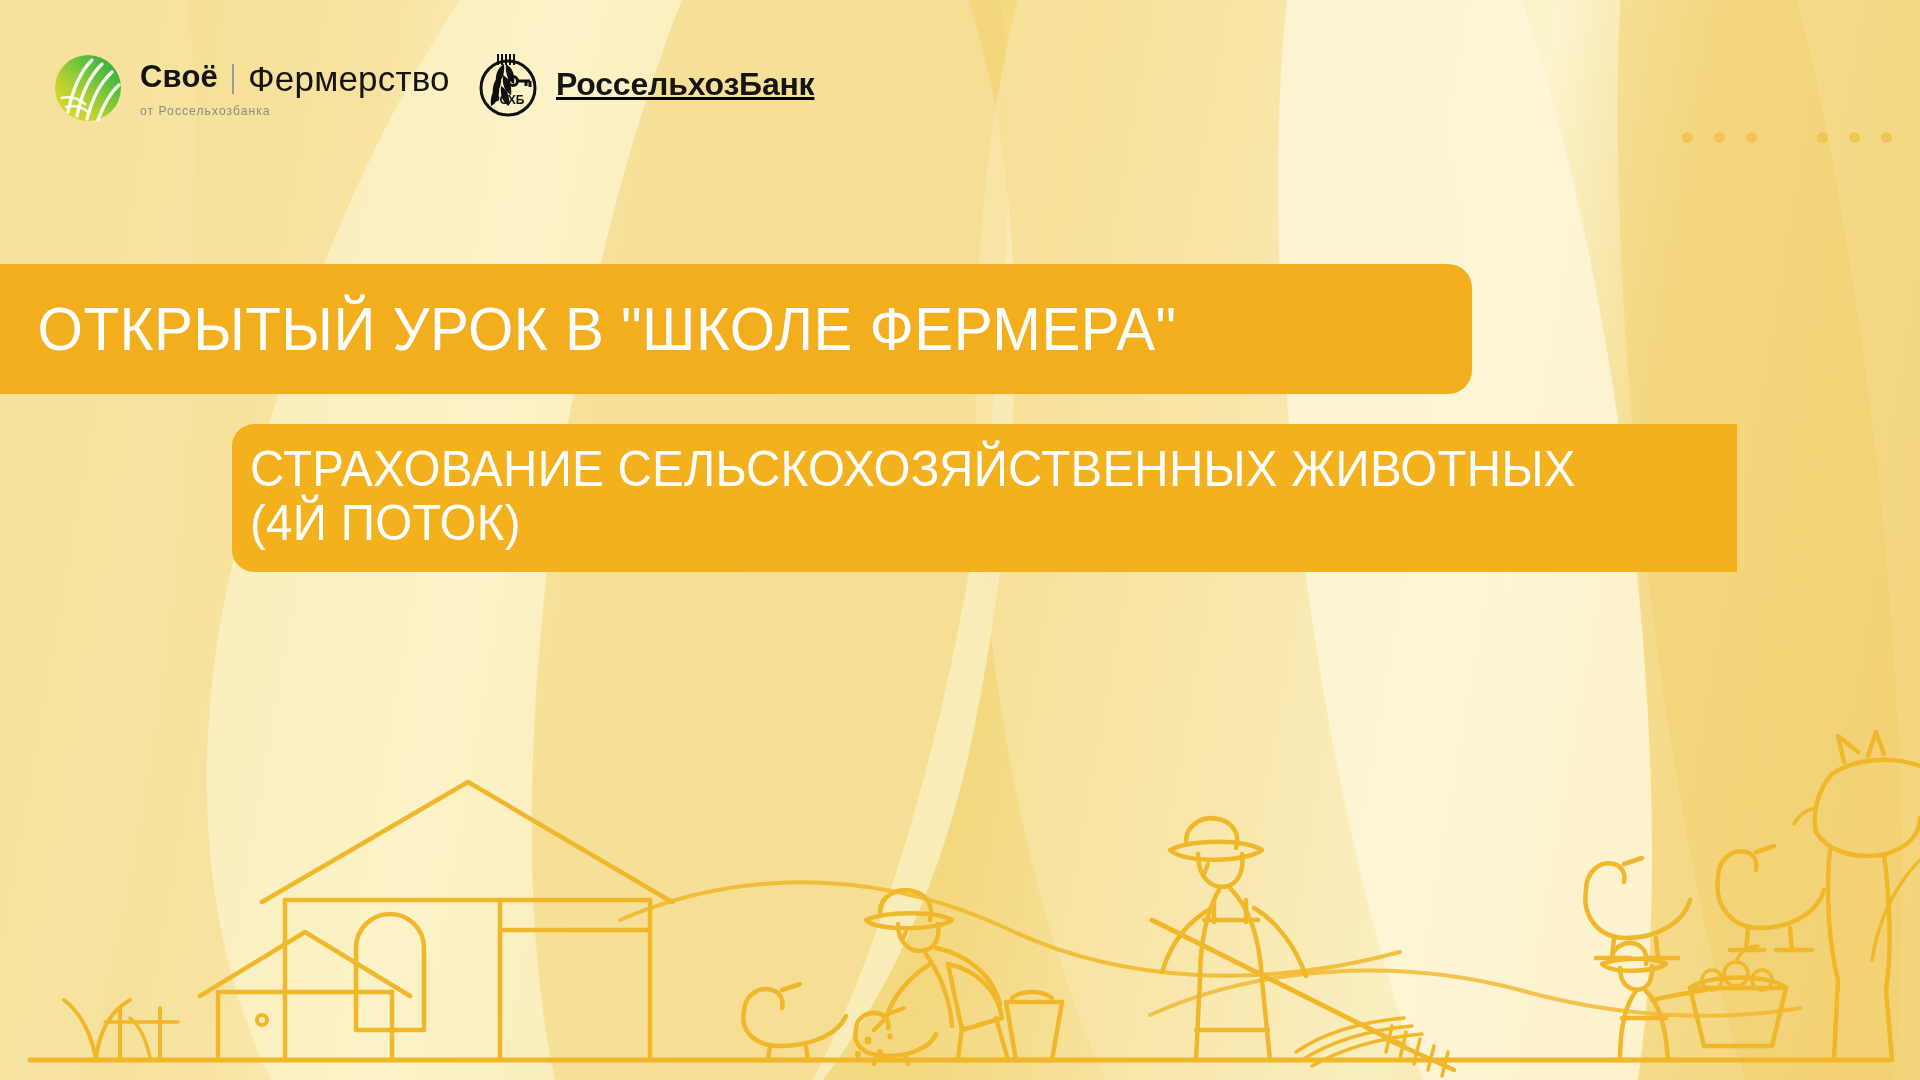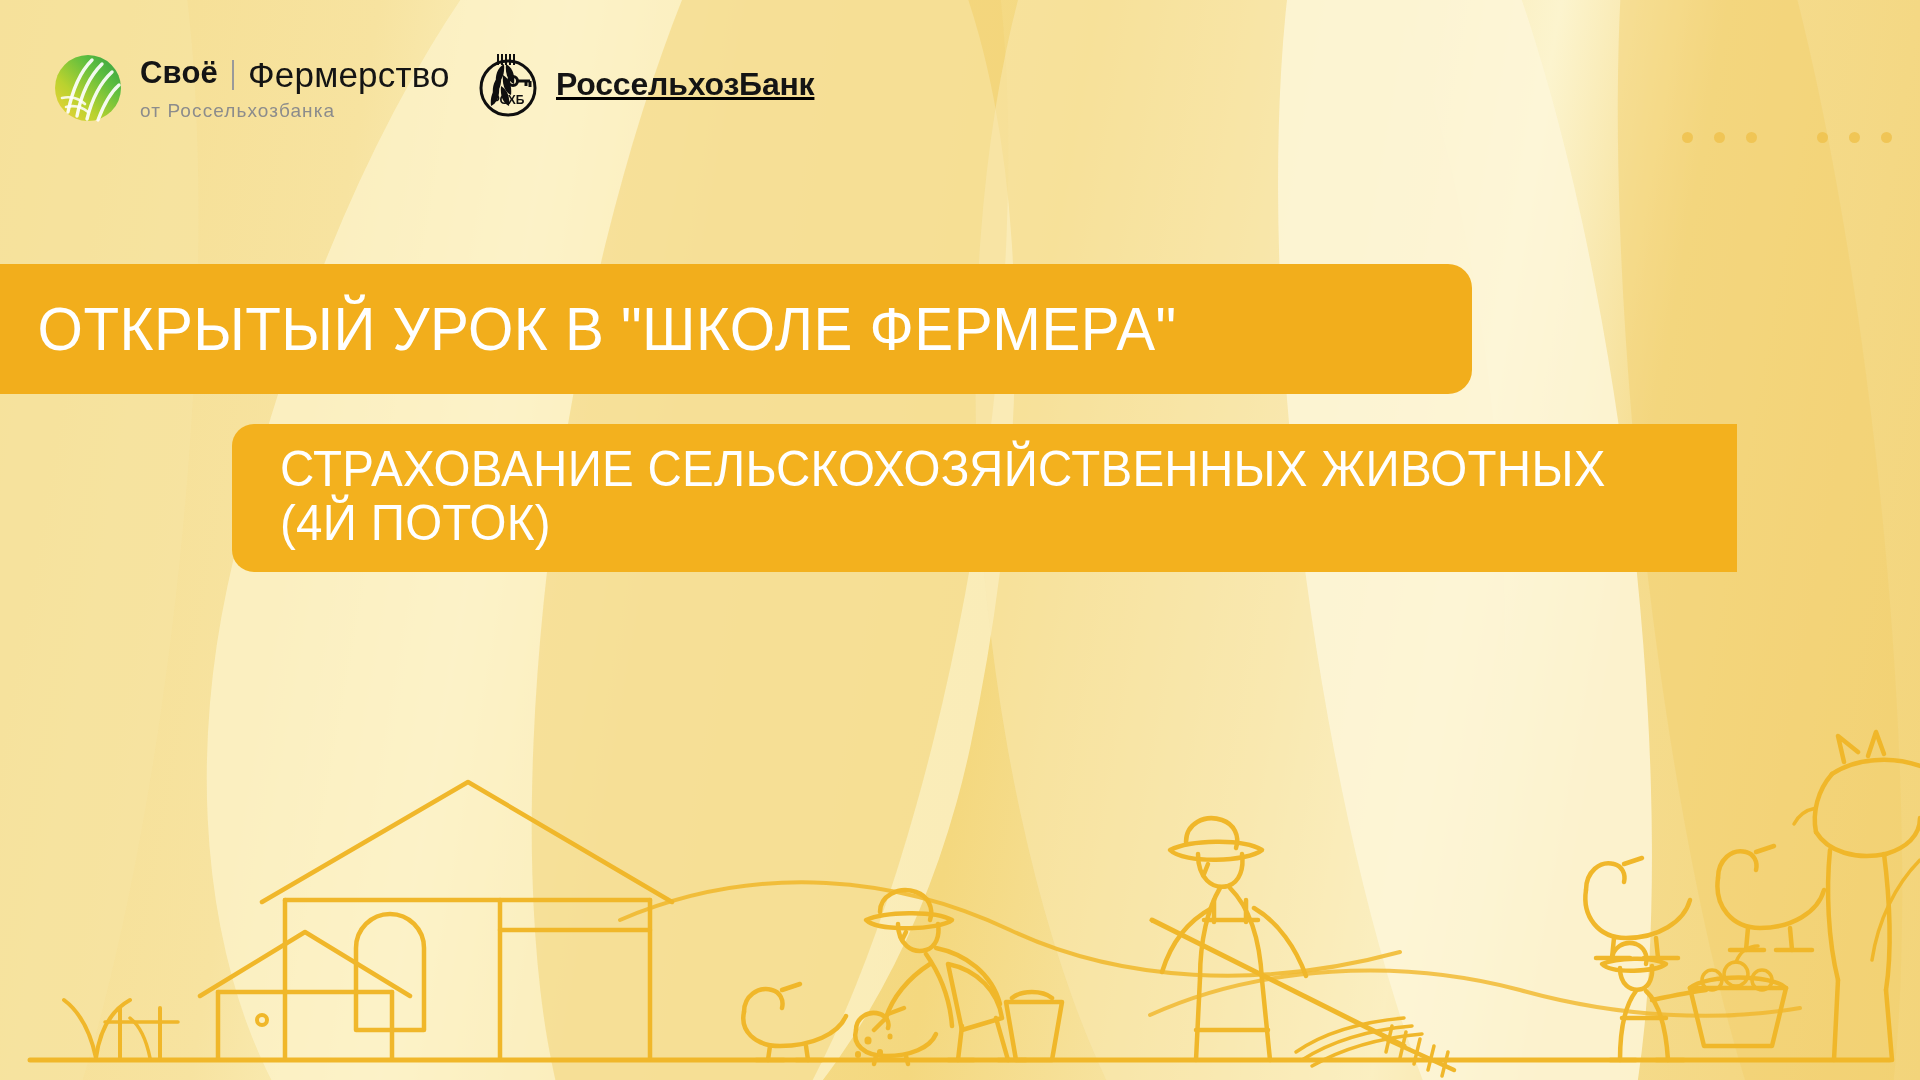--- a/index.html
+++ b/index.html
@@ -32,21 +32,21 @@
   #header { position:absolute; left:0; top:0; width:1920px; height:190px; }
 
   .logo-group { position:absolute; display:flex; align-items:center; }
   #logo-svoe { left:52px; top:52px; }
   .svoe-mark { width:72px; height:72px; margin-right:16px; flex:0 0 auto; }
   .svoe-text-wrap { display:flex; flex-direction:column; justify-content:center; }
   .svoe-row1 { display:flex; align-items:flex-start; }
   .svoe-word { font-size:31px; font-weight:bold; color:#141414; letter-spacing:.2px; }
   .svoe-div { width:2px; height:30px; background:#9a9a9a; margin:0 14px; align-self:center; }
   .svoe-word2 { font-size:35px; font-weight:normal; color:#141414; letter-spacing:.2px; }
-  .svoe-sub { font-size:19px; color:#8c8c8c; letter-spacing:1.1px; margin-top:5px; }
+  .svoe-sub { font-size:12px; color:#8c8c8c; letter-spacing:1.1px; margin-top:5px; }
 
   #logo-rshb { left:470px; top:48px;text-decoration:underline; }
   .rshb-mark { width:72px; height:72px; margin-right:14px; flex:0 0 auto; }
   .rshb-text { font-size:32px; font-weight:bold; color:#141414; letter-spacing:-.2px;text-align:right; }
 
   
   #dots { position:absolute; right:28px; top:132px; display:flex; align-items:center; gap:21px; }
   #dots .gap { width:18px; }
   .dot { width:11px; height:11px; border-radius:50%; background:#EFC24D; opacity:.85; }
 
@@ -63,21 +63,21 @@
     font-family:"Liberation Sans", sans-serif;
     font-weight:400;
     transform:scaleX(.94); transform-origin:left center;
     white-space:nowrap;
   }
 
   #subtitle-bar {
     position:absolute; left:232px; top:424px; width:1505px; min-height:148px;
     background:#F3B11E;
     border-radius:22px 0 0 22px;
-    padding:14px 0 18px 48px;
+    padding:14px 0 18px 18px;
     display:flex; flex-direction:column; justify-content:center;
   }
   .subtitle-line {
     color:#ffffff; font-size:50px; line-height:1.08;
     letter-spacing:.3px; font-weight:400;
     transform:scaleX(.95); transform-origin:left center;
     white-space:nowrap;
   }
 
   

